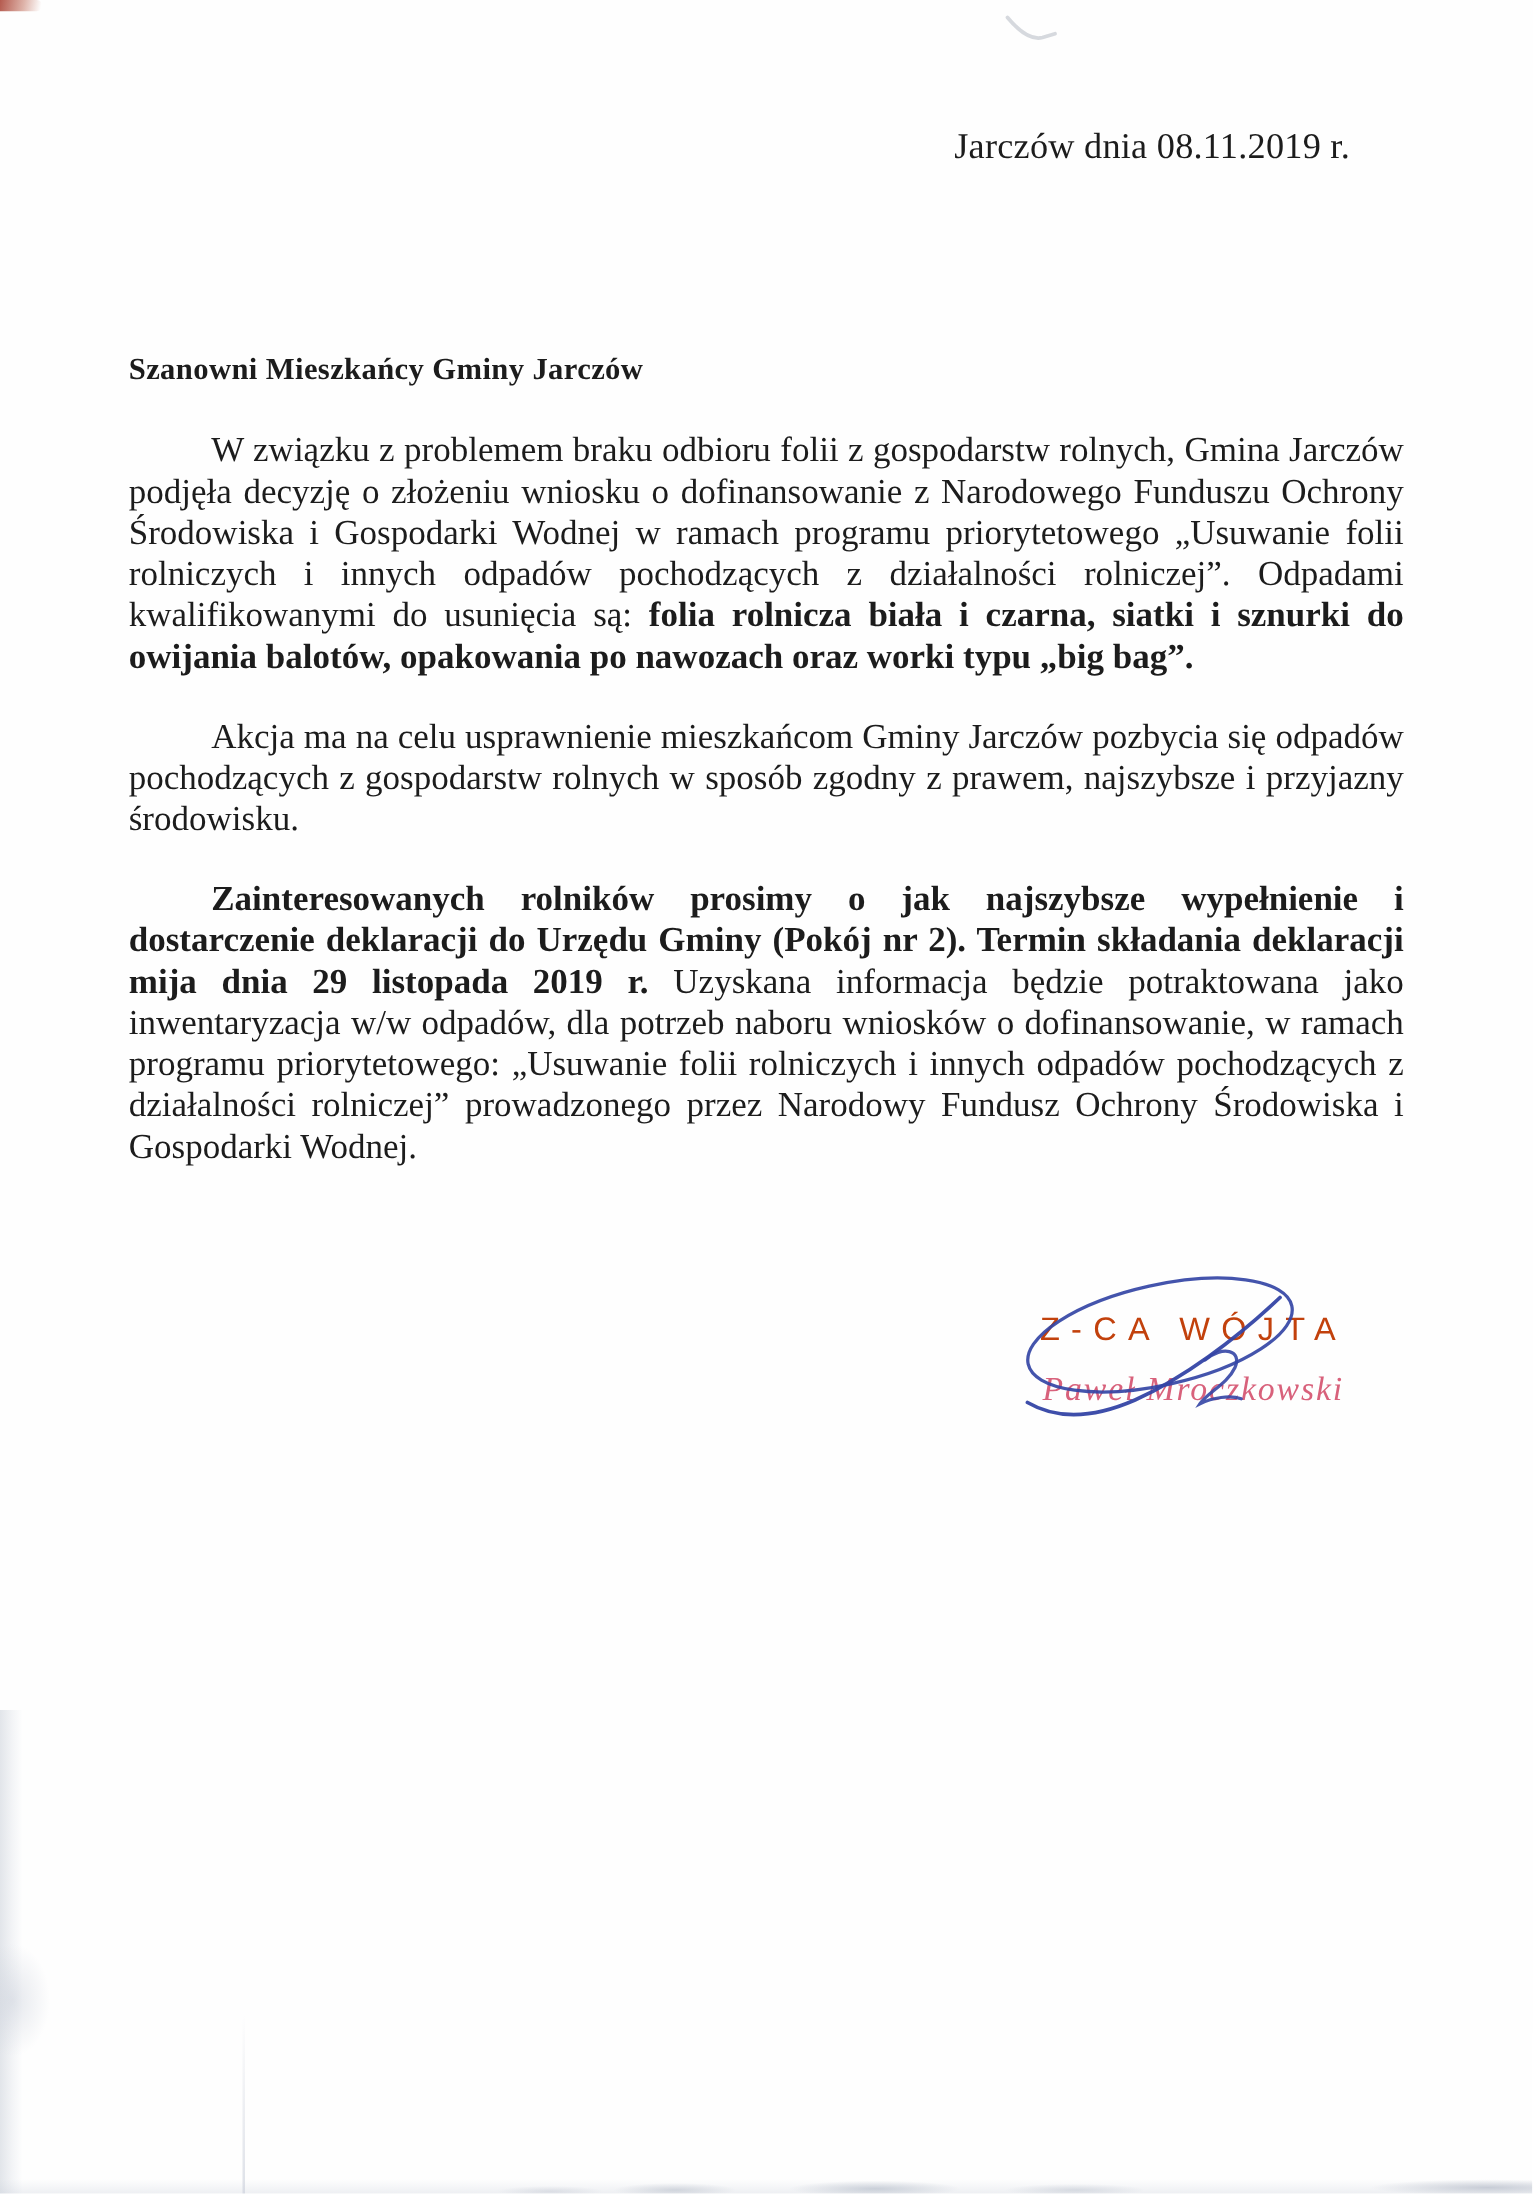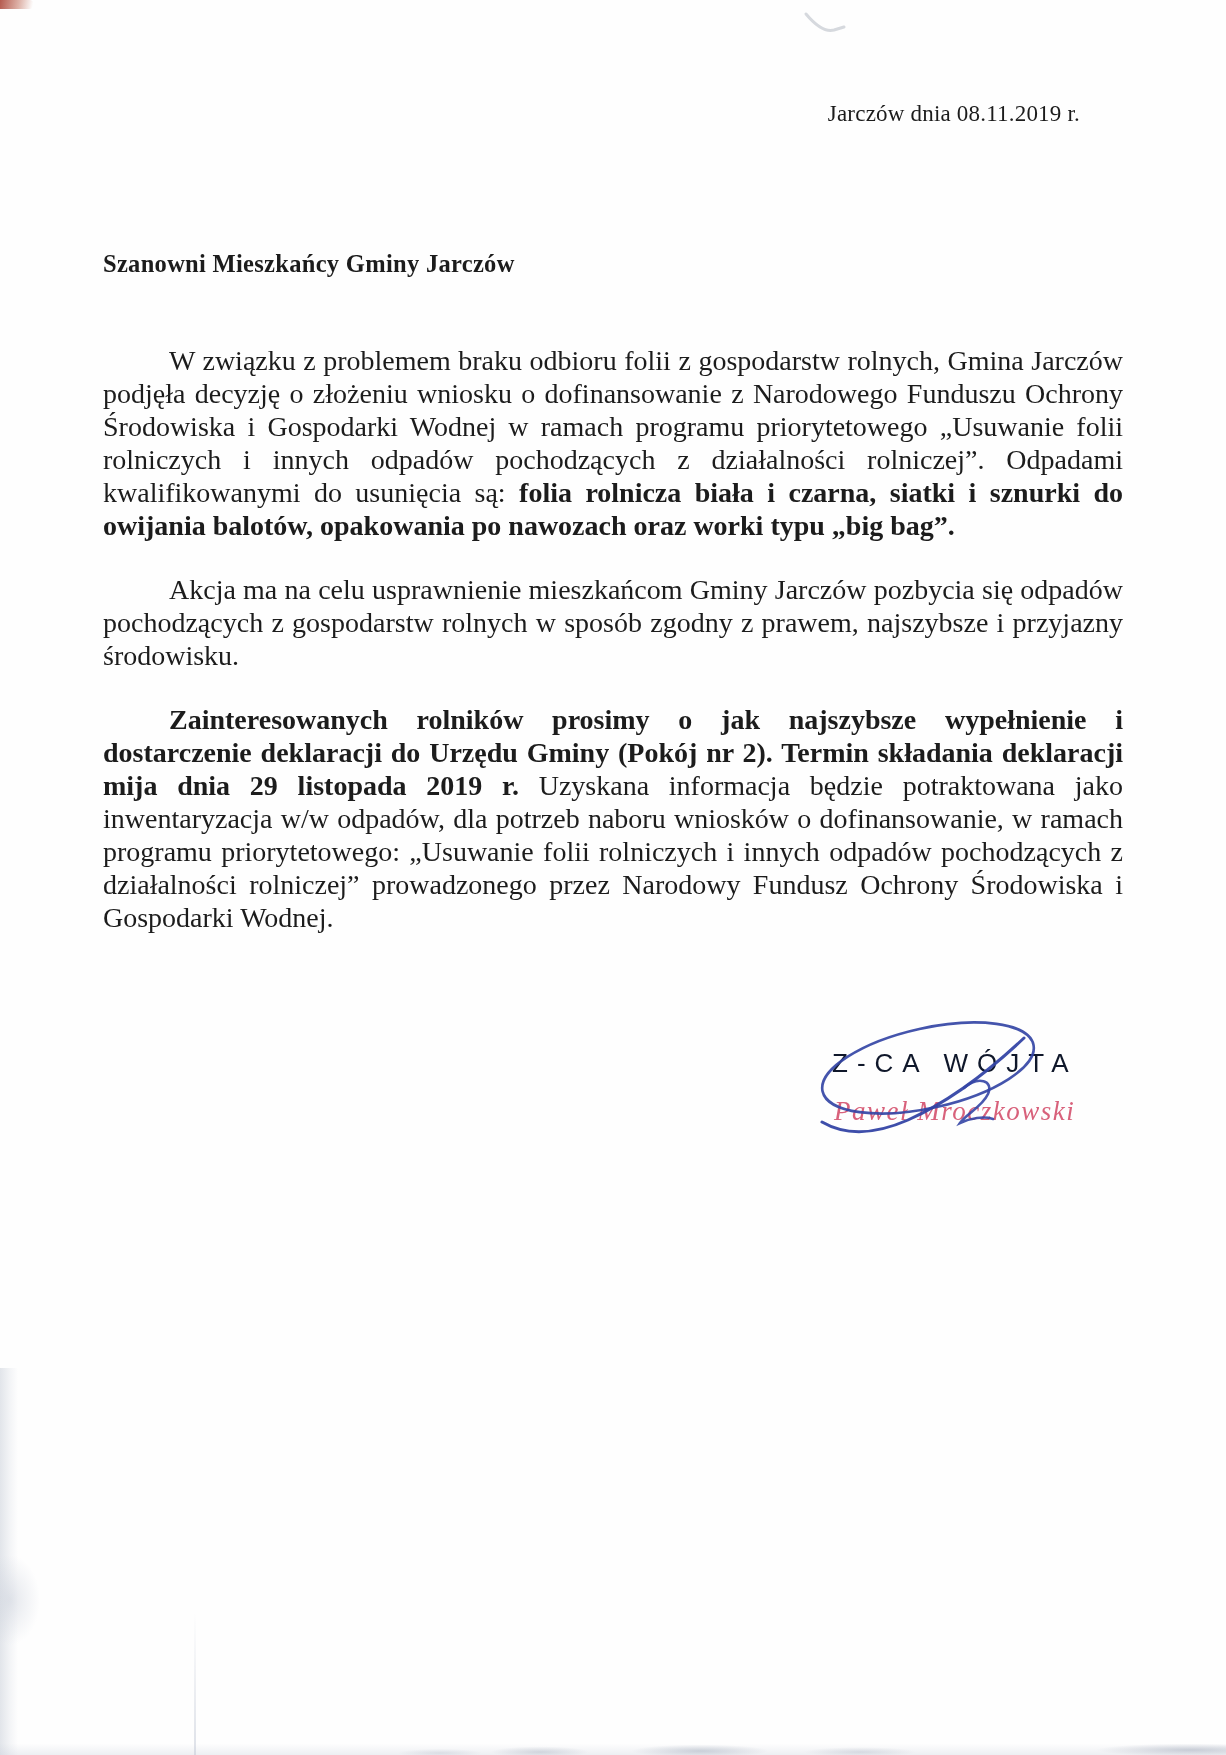--- a/index.html
+++ b/index.html
@@ -9,27 +9,27 @@
     height: 1755px;
     background: #fefefe;
     font-family: "Liberation Serif", serif;
     color: #1c1c1c;
     overflow: hidden;
   }
   .date-line {
     position: absolute;
     top: 101px;
     right: 146px;
-    font-size: 23px;
+    font-size: 29px;
     letter-spacing: 0.2px;
     white-space: nowrap;
   }
   .salutation {
     position: absolute;
-    top: 250px;
+    top: 282px;
     left: 103px;
     font-size: 24.5px;
     font-weight: 700;
     letter-spacing: 0.3px;
   }
   .body-text {
     position: absolute;
     top: 344px;
     left: 103px;
     width: 1020px;
@@ -110,21 +110,21 @@
   <div class="body-text">
     <p class="para"><span>W związku z problemem braku odbioru folii z gospodarstw rolnych, Gmina Jarczów podjęła decyzję o złożeniu wniosku o dofinansowanie z Narodowego Funduszu Ochrony Środowiska i Gospodarki Wodnej w ramach programu priorytetowego „Usuwanie folii rolniczych i innych odpadów pochodzących z działalności rolniczej”. Odpadami kwalifikowanymi do usunięcia są: </span><span class="bold-run">folia rolnicza biała i czarna, siatki i sznurki do owijania balotów, opakowania po nawozach oraz worki typu „big bag”.</span></p>
 
     <p class="para"><span>Akcja ma na celu usprawnienie mieszkańcom Gminy Jarczów pozbycia się odpadów pochodzących z gospodarstw rolnych w sposób zgodny z prawem, najszybsze i przyjazny środowisku.</span></p>
 
 
     <p class="para"><span class="bold-run">Zainteresowanych rolników prosimy o jak najszybsze wypełnienie i dostarczenie deklaracji do Urzędu Gminy (Pokój nr 2). Termin składania deklaracji mija dnia 29 listopada 2019 r. </span><span>Uzyskana informacja będzie potraktowana jako inwentaryzacja w/w odpadów, dla potrzeb naboru wniosków o dofinansowanie, w ramach programu priorytetowego: „Usuwanie folii rolniczych i innych odpadów pochodzących z działalności rolniczej” prowadzonego przez Narodowy Fundusz Ochrony Środowiska i Gospodarki Wodnej.</span></p>
   </div>
 
   <div class="stamp">
-    <div class="stamp-title" style="color:#0f172a;">Z-CA WÓJTA</div>
+    <div class="stamp-title" style="color:#c2410c;">Z-CA WÓJTA</div>
     <div class="stamp-name" style="color:#d8617b;">Paweł Mroczkowski</div>
     <svg class="signature-svg" width="340" height="150" viewBox="0 0 340 150">
       <g fill="none" stroke="#3445a5" stroke-linecap="round">
         <ellipse cx="192" cy="62" rx="108" ry="40" stroke-width="2.6" transform="rotate(-12.5 192 62)" opacity="0.92"></ellipse>
         <path d="M 86 116 C 110 130, 140 128, 172 114 C 210 97, 252 66, 288 32" stroke-width="3" opacity="0.95"></path>
         <path d="M 228 82 C 242 70, 258 74, 252 88 C 246 101, 230 108, 224 117 C 234 112, 248 110, 257 113" stroke-width="2.6" opacity="0.9"></path>
       </g>
     </svg>
   </div>
 

